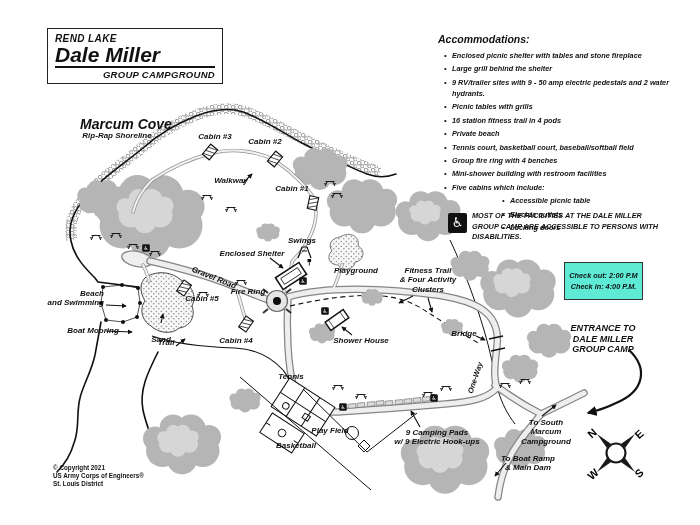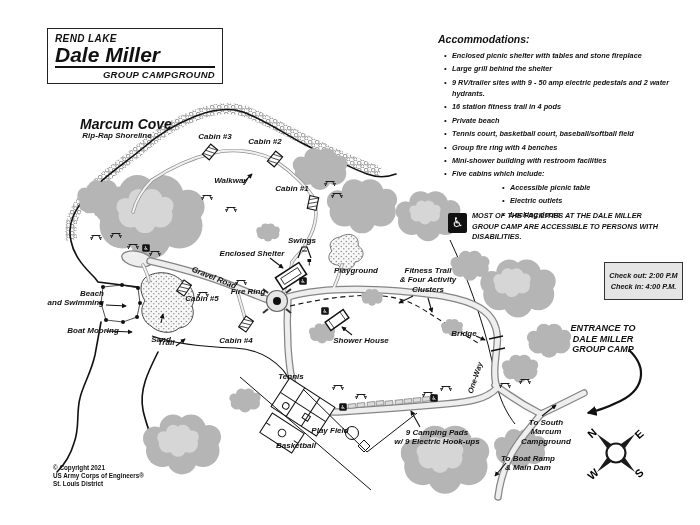--- a/index.html
+++ b/index.html
@@ -23,21 +23,21 @@
   #accom h3{margin:0 0 6px 0;font:italic bold 10.5px "Liberation Sans",sans-serif;}
   #accom ul{margin:0;padding:0 0 0 14px;list-style:none;width:218px;}
   #accom li{position:relative;font:italic bold 7.3px/1.5 "Liberation Sans",sans-serif;margin-bottom:2.5px;}
   #accom li:before{content:"\2022";position:absolute;left:-8px;}
   #accom ul.sub{padding-left:72px;width:160px;}
   #access-note{position:absolute;left:448px;top:211px;width:215px;}
   #wheel-icon{position:absolute;left:0;top:2px;width:19px;height:20px;background:#111;border-radius:2px;
               color:#fff;font-size:13px;line-height:20px;text-align:center;font-family:"DejaVu Sans",sans-serif;}
   #access-note p{margin:0 0 0 24px;width:190px;font:italic bold 7.3px/1.45 "Liberation Sans",sans-serif;}
   
-  #infobox{position:absolute;left:604px;top:262px;width:77px;height:36px;border:1.6px solid #333;background:#e5e5e5;
+  #infobox{position:absolute;left:564px;top:262px;width:77px;height:36px;border:1.6px solid #333;background:#5eead4;
            display:flex;flex-direction:column;justify-content:center;align-items:center;gap:2px;}
   #infobox div{font:italic bold 7.3px "Liberation Sans",sans-serif;white-space:nowrap;}
   
   #copyright{position:absolute;left:53px;top:464px;font:bold 6.3px/1.3 "Liberation Sans",sans-serif;}
 </style>
 </head>
 <body>
 
 <div id="stage">
 
@@ -317,20 +317,21 @@
   <div class="nm">Dale Miller</div>
   <div class="gc">GROUP CAMPGROUND</div>
 </div>
 
 <div id="accom">
   <h3>Accommodations:</h3>
   <ul>
     <li>Enclosed picnic shelter with tables and stone fireplace</li>
     <li>Large grill behind the shelter</li>
     <li>9 RV/trailer sites with 9 - 50 amp electric pedestals and 2 water hydrants.</li>
+    <li>Picnic tables with grills</li>
     <li>16 station fitness trail in 4 pods</li>
     <li>Private beach</li>
     <li>Tennis court, basketball court, baseball/softball field</li>
     <li>Group fire ring with 4 benches</li>
     <li>Mini-shower building with restroom facilities</li>
     <li>Five cabins which include:</li>
   </ul>
   <ul class="sub">
     <li>Accessible picnic table</li>
     <li>Electric outlets</li>

